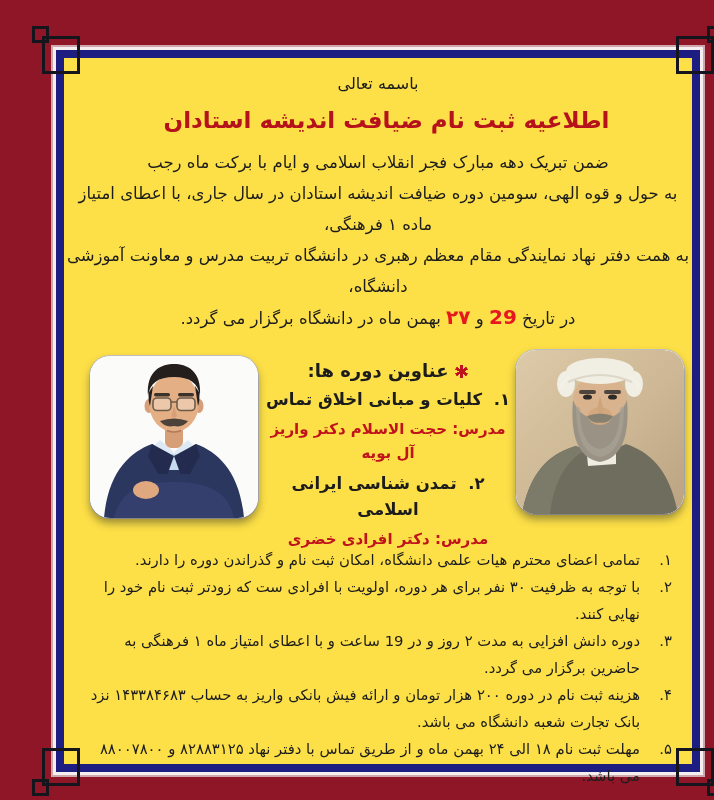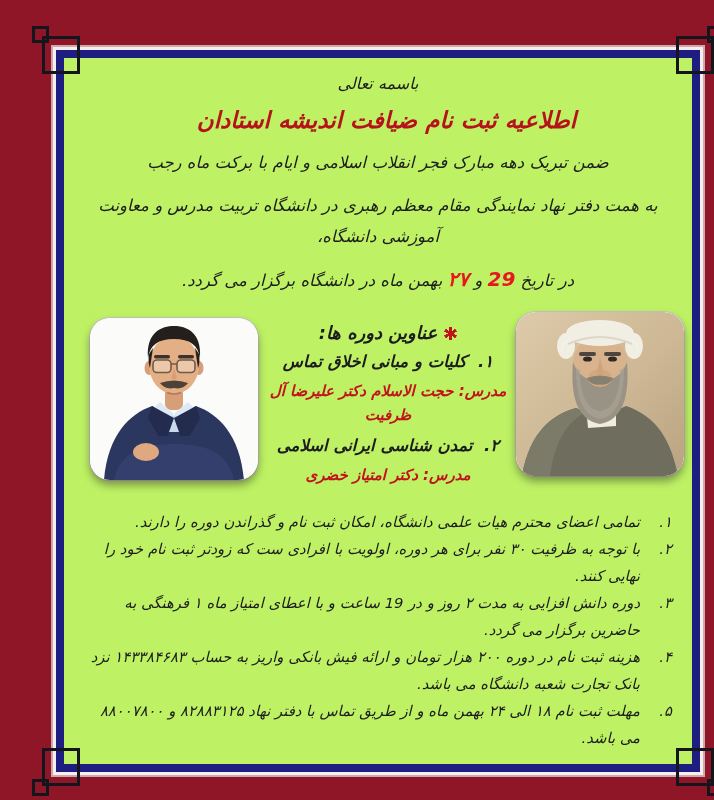--- a/index.html
+++ b/index.html
@@ -4,40 +4,39 @@
 <style>
   html,body { margin:0; padding:0; }
   body {
     width:714px; height:800px;
     background:#8e1627;
     font-family:"DejaVu Sans", sans-serif;
     position:relative; overflow:hidden;
   }
   .frame {
     position:absolute; left:56px; top:50px; width:628px; height:706px;
-    background:#bef264;
+    background:#fde047;
     border:8px solid #1d1d82;
     box-shadow: 0 0 0 3px #f5eeef, 0 0 0 5px #cfa8ad;
-    font-style: italic;
   }
   
   .corner { position:absolute; width:38px; height:38px; pointer-events:none; z-index:5; }
   .corner::before { content:""; position:absolute; inset:0; border:3px solid #15151d; }
   .corner::after  { content:""; position:absolute; width:11px; height:11px; border:3px solid #15151d; top:-10px; left:-10px; }
   .c-tl { top:-22px; left:-22px; }
   .c-tr { top:-22px; right:-22px; transform:rotate(90deg); }
   .c-br { bottom:-22px; right:-22px; transform:rotate(180deg); }
   .c-bl { bottom:-22px; left:-22px; transform:rotate(270deg); }
 
   .content { position:absolute; inset:0; direction:rtl; text-align:center; color:#1c1c1c; }
 
   .bismillah { margin:16px 0 0 0; font-size:16px; font-weight:400; }
   .title { margin:14px 0 0 17px; font-size:23px; font-weight:700; color:#b5121b; }
 
-  .intro { margin:12px; font-size:16.5px; line-height:31px; }
+  .intro { margin:0; font-size:16.5px; line-height:31px; }
   .intro-block { margin-top:14px; }
   .date-line .day { color:#e8161f; font-weight:700; font-size:20px; }
 
   .middle { position:relative; height:186px; margin-top:14px;margin-left:20px; }
   .photo {
     position:absolute; width:168px; border-radius:20px; overflow:hidden;
     box-shadow: 0 5px 9px rgba(30,30,30,0.45), 0 0 0 1px #c6c6c6;
     background:#fff;
   }
   .photo svg { display:block; }
@@ -74,20 +73,21 @@
   <div class="corner c-bl"></div>
   <div class="corner c-br"></div>
 
   <div class="content">
 
     <p class="bismillah">باسمه تعالی</p>
     <h1 class="title">اطلاعیه ثبت نام ضیافت اندیشه استادان</h1>
 
     <div class="intro-block">
       <p class="intro">ضمن تبریک دهه مبارک فجر انقلاب اسلامی و ایام با برکت ماه رجب</p>
+      <p class="intro">به حول و قوه الهی، سومین دوره ضیافت اندیشه استادان در سال جاری، با اعطای امتیاز ماده ۱ فرهنگی،</p>
       <p class="intro">به همت دفتر نهاد نمایندگی مقام معظم رهبری در دانشگاه تربیت مدرس و معاونت آموزشی دانشگاه،</p>
       <p class="intro date-line">
         <span>در تاریخ</span>
         <span class="day">29</span>
         <span>و</span>
         <span class="day">۲۷</span>
         <span>بهمن ماه در دانشگاه برگزار می گردد.</span>
       </p>
     </div>
 
@@ -126,23 +126,23 @@
             <path d="M84,50 L81.5,60 Q84,63 87,60 Z" fill="#d89f76"></path>
             <path d="M70,65 Q84,60 98,65 Q93,72 84,70 Q75,72 70,65 Z" fill="#4c423a"></path>
             <path d="M77,74.5 Q84,77.5 91,74.5" stroke="#b27a5a" stroke-width="1.6" fill="none"></path>
           </g>
         </svg>
       </div>
 
       <div class="courses">
         <p class="c-head"><span class="star-icon"></span><span>عناوین دوره ها:</span></p>
         <p class="c-item"><span>۱.</span>&nbsp;&nbsp;<span>کلیات و مبانی اخلاق تماس</span></p>
-        <p class="c-inst">مدرس: حجت الاسلام دکتر علیرضا آل ظرفیت</p>
+        <p class="c-inst">مدرس: حجت الاسلام دکتر واریز آل بویه</p>
         <p class="c-item"><span>۲.</span>&nbsp;&nbsp;<span>تمدن شناسی ایرانی اسلامی</span></p>
-        <p class="c-inst">مدرس: دکتر امتیاز خضری</p>
+        <p class="c-inst">مدرس: دکتر افرادی خضری</p>
       </div>
 
       <div class="photo photo-right">
         <svg width="168" height="164" viewBox="0 0 168 164" xmlns="http://www.w3.org/2000/svg">
           <defs>
             <clipPath id="ccl">
                 <rect width="168" height="164" rx="20"></rect>
               </clipPath>
             <linearGradient id="cbg" x1="0" y1="0" x2="1" y2="1">
               <stop offset="0" stop-color="#ddcaa8"></stop>

